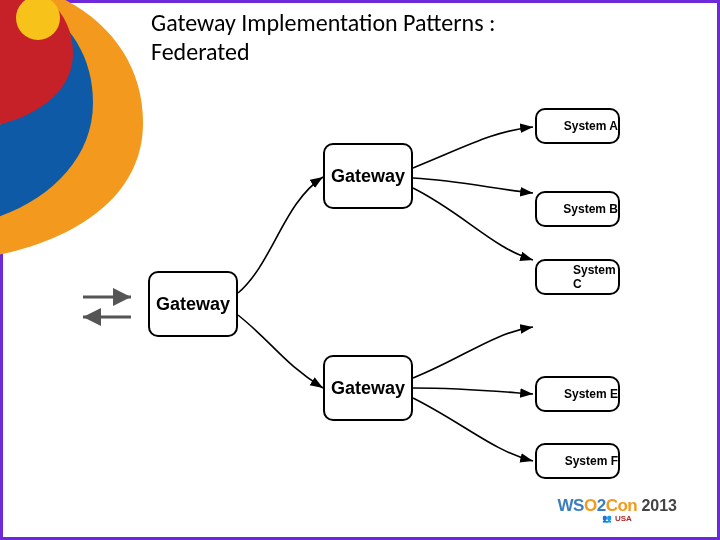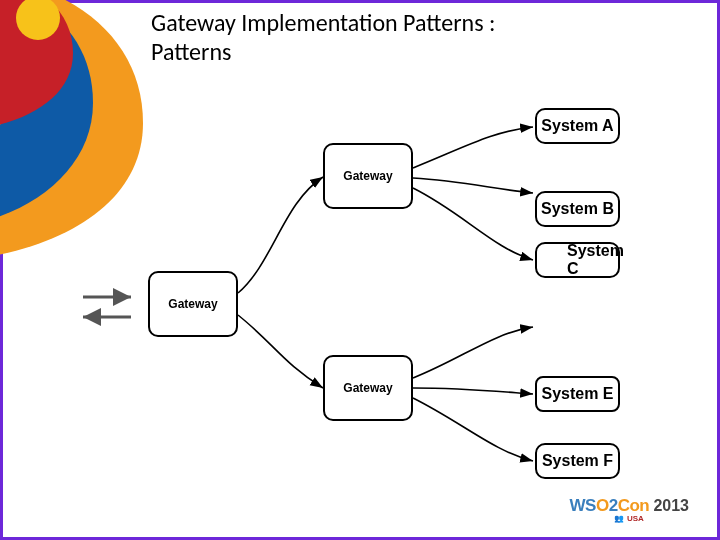--- a/index.html
+++ b/index.html
@@ -43,52 +43,52 @@
     width: 720px;
     height: 540px;
   }
   .node {
     position: absolute;
     border: 2px solid #000;
     border-radius: 10px;
     background: #fff;
     font-family: Arial, sans-serif;
     font-weight: 700;
-    font-size: 12px;
+    font-size: 18px;
     display: flex;
     align-items: center;
     justify-content: center;
     box-sizing: border-box;
   }
   .gw-main  { left: 145px; top: 268px; width: 90px; height: 66px; }
   .gw-top   { left: 320px; top: 140px; width: 90px; height: 66px; }
   .gw-bot   { left: 320px; top: 352px; width: 90px; height: 66px; }
-  .sys      { width: 85px; height: 36px; left: 532px; font-size: 16px; }
+  .sys      { width: 85px; height: 36px; left: 532px; font-size: 12px; justify-content: flex-end; }
   .sA { top: 105px; }
   .sB { top: 188px; }
-  .sC { top: 239px; padding-left: 36px; }
+  .sC { top: 256px; padding-left: 36px; }
   .sD { top: 306px; }
-  .sE { top: 373px; border-radius: 8px; }
+  .sE { top: 373px; }
   .sF { top: 440px; }
   svg.connectors {
     position: absolute;
     left: 0; top: 0;
     width: 720px; height: 540px;
     pointer-events: none;
   }
   .io-arrows {
     position: absolute;
     left: 76px;
     top: 280px;
     width: 60px;
     height: 50px;
   }
   .footer-logo {
     position: absolute;
-    right: 28px;
+    right: 40px;
     bottom: 14px;
     font-family: Arial, sans-serif;
   }
   .footer-logo .w {
     font-weight: 800;
     font-size: 17px;
     letter-spacing: -0.5px;
   }
   .footer-logo .y { color: #444; font-size: 16px; font-weight: 800; }
   .footer-logo .sub {
@@ -107,21 +107,21 @@
   <svg class="decor" viewBox="0 0 260 300">
     <path d="M0,0 C120,0 200,60 200,150 C200,230 120,280 0,290 Z" fill="#f39a1e"></path>
     <path d="M0,0 C90,10 150,55 150,130 C150,200 80,250 0,255 Z" fill="#0e5aa6"></path>
     <path d="M0,0 C55,30 80,70 70,120 C58,170 20,190 0,195 Z" fill="#f7c21a"></path>
     <path d="M-10,-10 C70,-10 130,25 130,80 C130,135 60,160 -10,160 Z" fill="#c62028"></path>
     <circle cx="95" cy="45" r="22" fill="#f7c21a"></circle>
   </svg>
 
   <div class="title">
     <div>Gateway Implementation Patterns :</div>
-    <div>Patterns</div>
+    <div>Federated</div>
   </div>
 
   <div class="diagram">
 
     <svg class="io-arrows" viewBox="0 0 60 50">
       <defs>
         <marker id="ah" markerWidth="8" markerHeight="8" refX="6" refY="3" orient="auto">
           <path d="M0,0 L6,3 L0,6 Z" fill="#555"></path>
         </marker>
       </defs>

